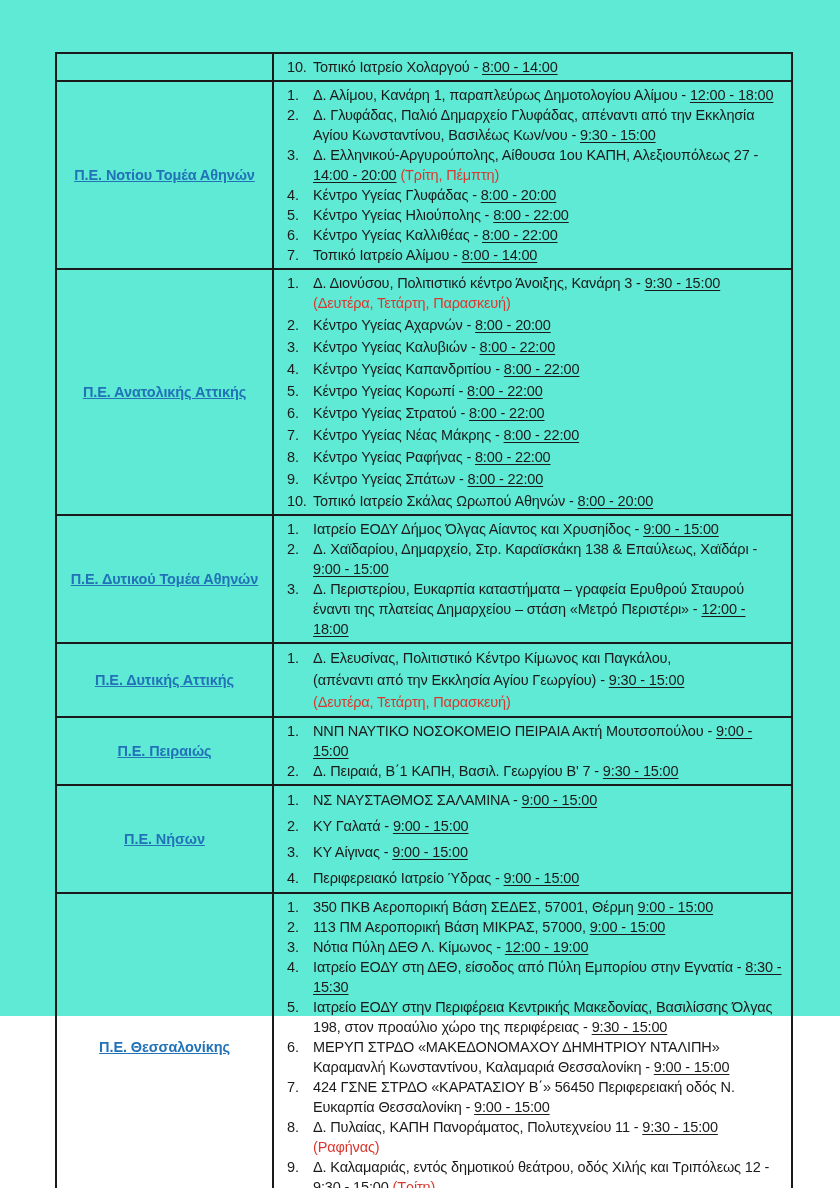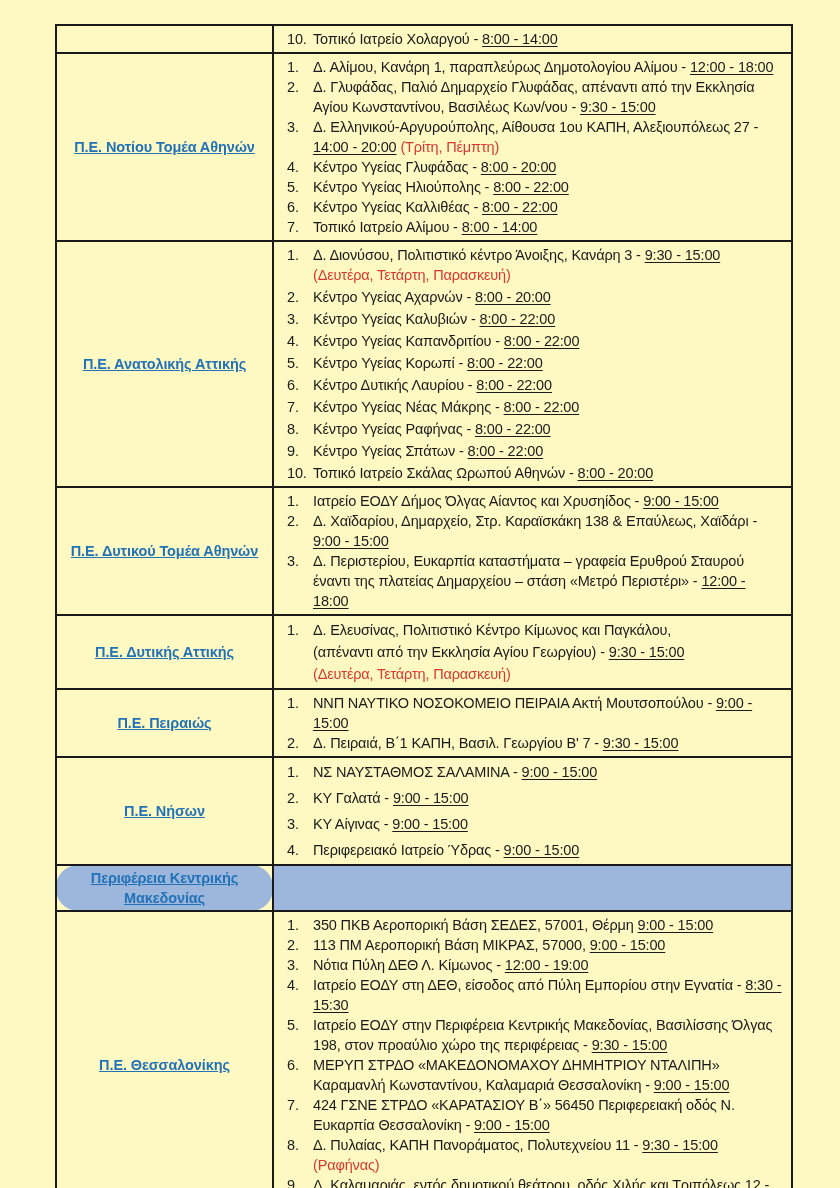--- a/index.html
+++ b/index.html
@@ -10,22 +10,22 @@
     --text-black:#1b1b1b;
   }
   *{box-sizing:border-box;margin:0;padding:0;}
   html,body{background:#ffffff;}
   body{
     width:840px;height:1188px;overflow:hidden;
     font-family:"Liberation Sans","DejaVu Sans",sans-serif;
     color:var(--text-black);
   }
   .page{
-    position:relative;width:840px;height:1188px;
-    padding:24px 49px 0 55px;background:#fef9c3;
+    position:relative;width:840px;height:1016px;
+    padding:52px 49px 0 55px;background:#5eead4;
   }
   table.schedule{
     border-collapse:collapse;table-layout:fixed;width:736px;
   }
   table.schedule td{
     border:2px solid var(--border-black);
     vertical-align:middle;
   }
   td.label-cell{
     width:217px;text-align:center;padding:2px 5px;border-radius:22px;
@@ -120,21 +120,21 @@
             <div class="item">
               <span class="num">4.</span>
               <span class="body"><span class="txt">Κέντρο Υγείας Καπανδριτίου - </span><span class="hours">8:00 - 22:00</span></span>
             </div>
             <div class="item">
               <span class="num">5.</span>
               <span class="body"><span class="txt">Κέντρο Υγείας Κορωπί - </span><span class="hours">8:00 - 22:00</span></span>
             </div>
             <div class="item">
               <span class="num">6.</span>
-              <span class="body"><span class="txt">Κέντρο Δυτικής Λαυρίου - </span><span class="hours">8:00 - 22:00</span></span>
+              <span class="body"><span class="txt">Κέντρο Υγείας Στρατού - </span><span class="hours">8:00 - 22:00</span></span>
             </div>
             <div class="item">
               <span class="num">7.</span>
               <span class="body"><span class="txt">Κέντρο Υγείας Νέας Μάκρης - </span><span class="hours">8:00 - 22:00</span></span>
             </div>
             <div class="item">
               <span class="num">8.</span>
               <span class="body"><span class="txt">Κέντρο Υγείας Ραφήνας - </span><span class="hours">8:00 - 22:00</span></span>
             </div>
             <div class="item">
@@ -199,24 +199,20 @@
             </div>
             <div class="item">
               <span class="num">3.</span>
               <span class="body"><span class="txt">ΚΥ Αίγινας - </span><span class="hours">9:00 - 15:00</span></span>
             </div>
             <div class="item">
               <span class="num">4.</span>
               <span class="body"><span class="txt">Περιφερειακό Ιατρείο Ύδρας - </span><span class="hours">9:00 - 15:00</span></span>
             </div>
           </td>
-        </tr>
-        <tr class="band">
-          <td class="label-cell"><span class="region-label">Περιφέρεια Κεντρικής Μακεδονίας</span></td>
-          <td class="items-cell"></td>
         </tr>
         <tr>
           <td class="label-cell"><span class="region-label">Π.Ε. Θεσσαλονίκης</span></td>
           <td class="items-cell">
             <div class="item">
               <span class="num">1.</span>
               <span class="body"><span class="txt">350 ΠΚΒ Αεροπορική Βάση ΣΕΔΕΣ, 57001, Θέρμη </span><span class="hours">9:00 - 15:00</span></span>
             </div>
             <div class="item">
               <span class="num">2.</span>

